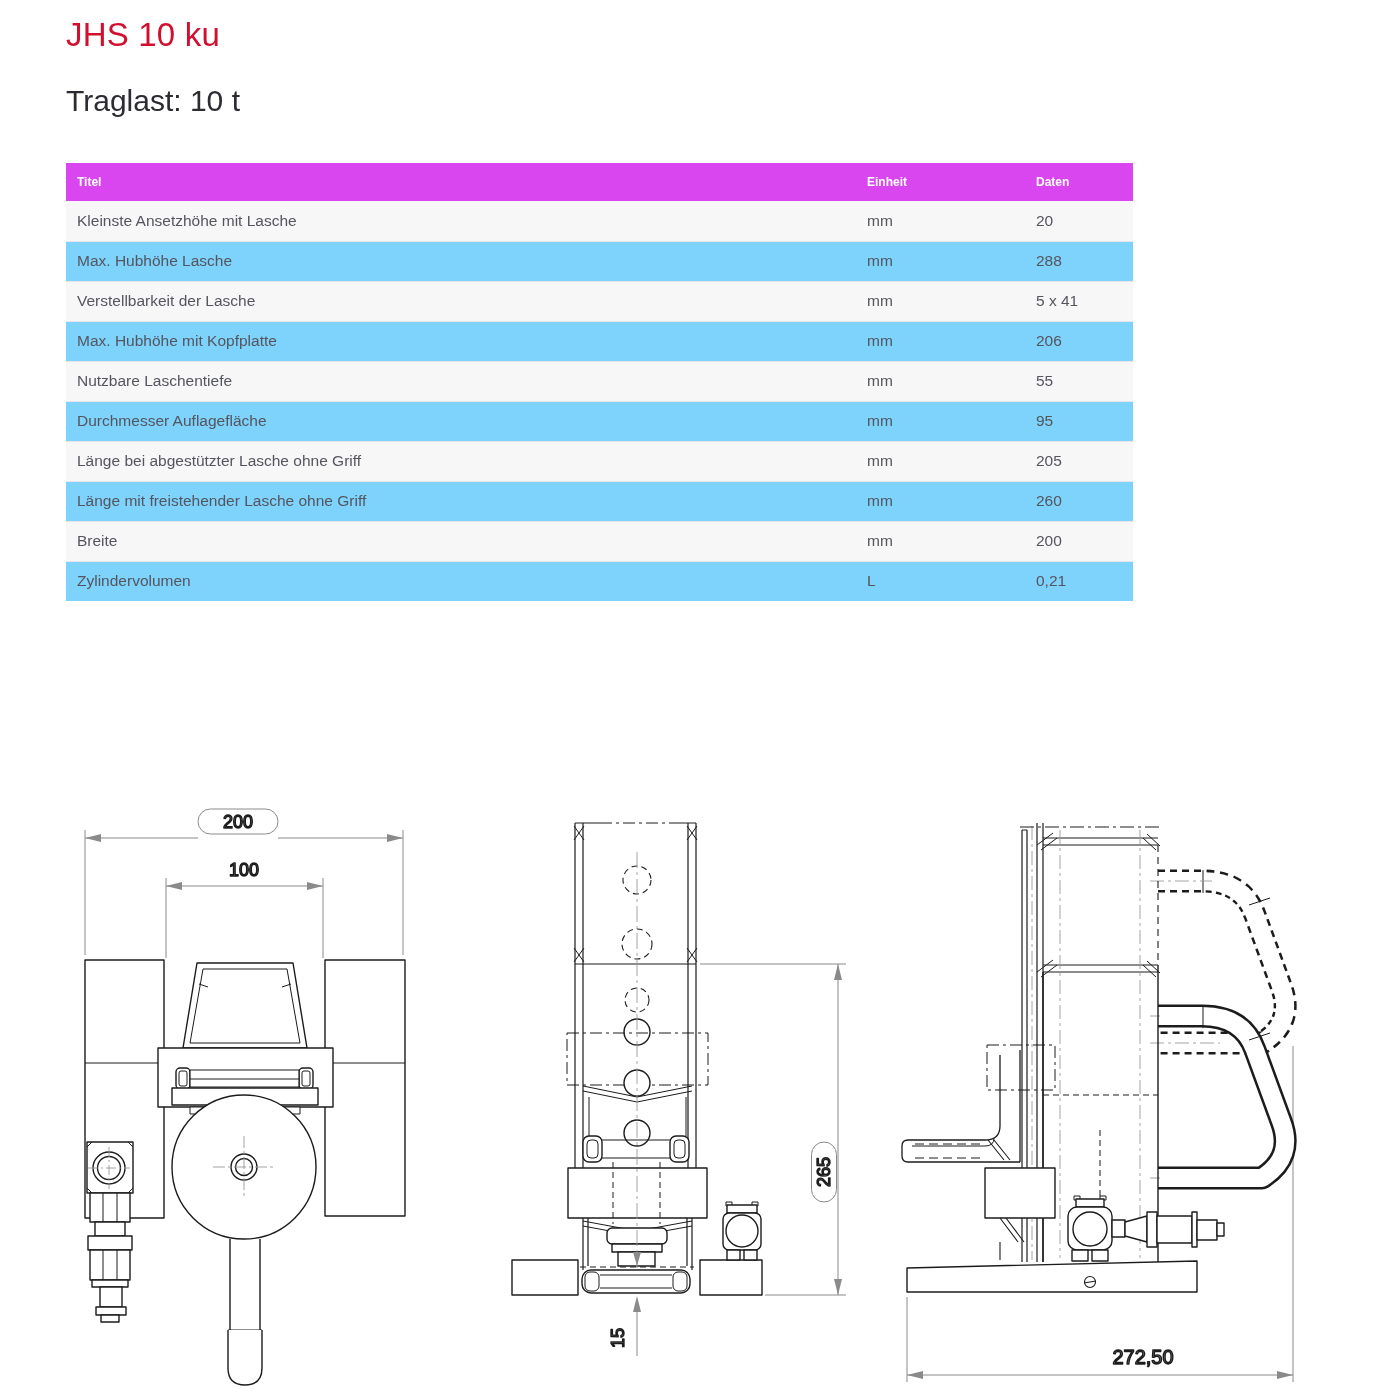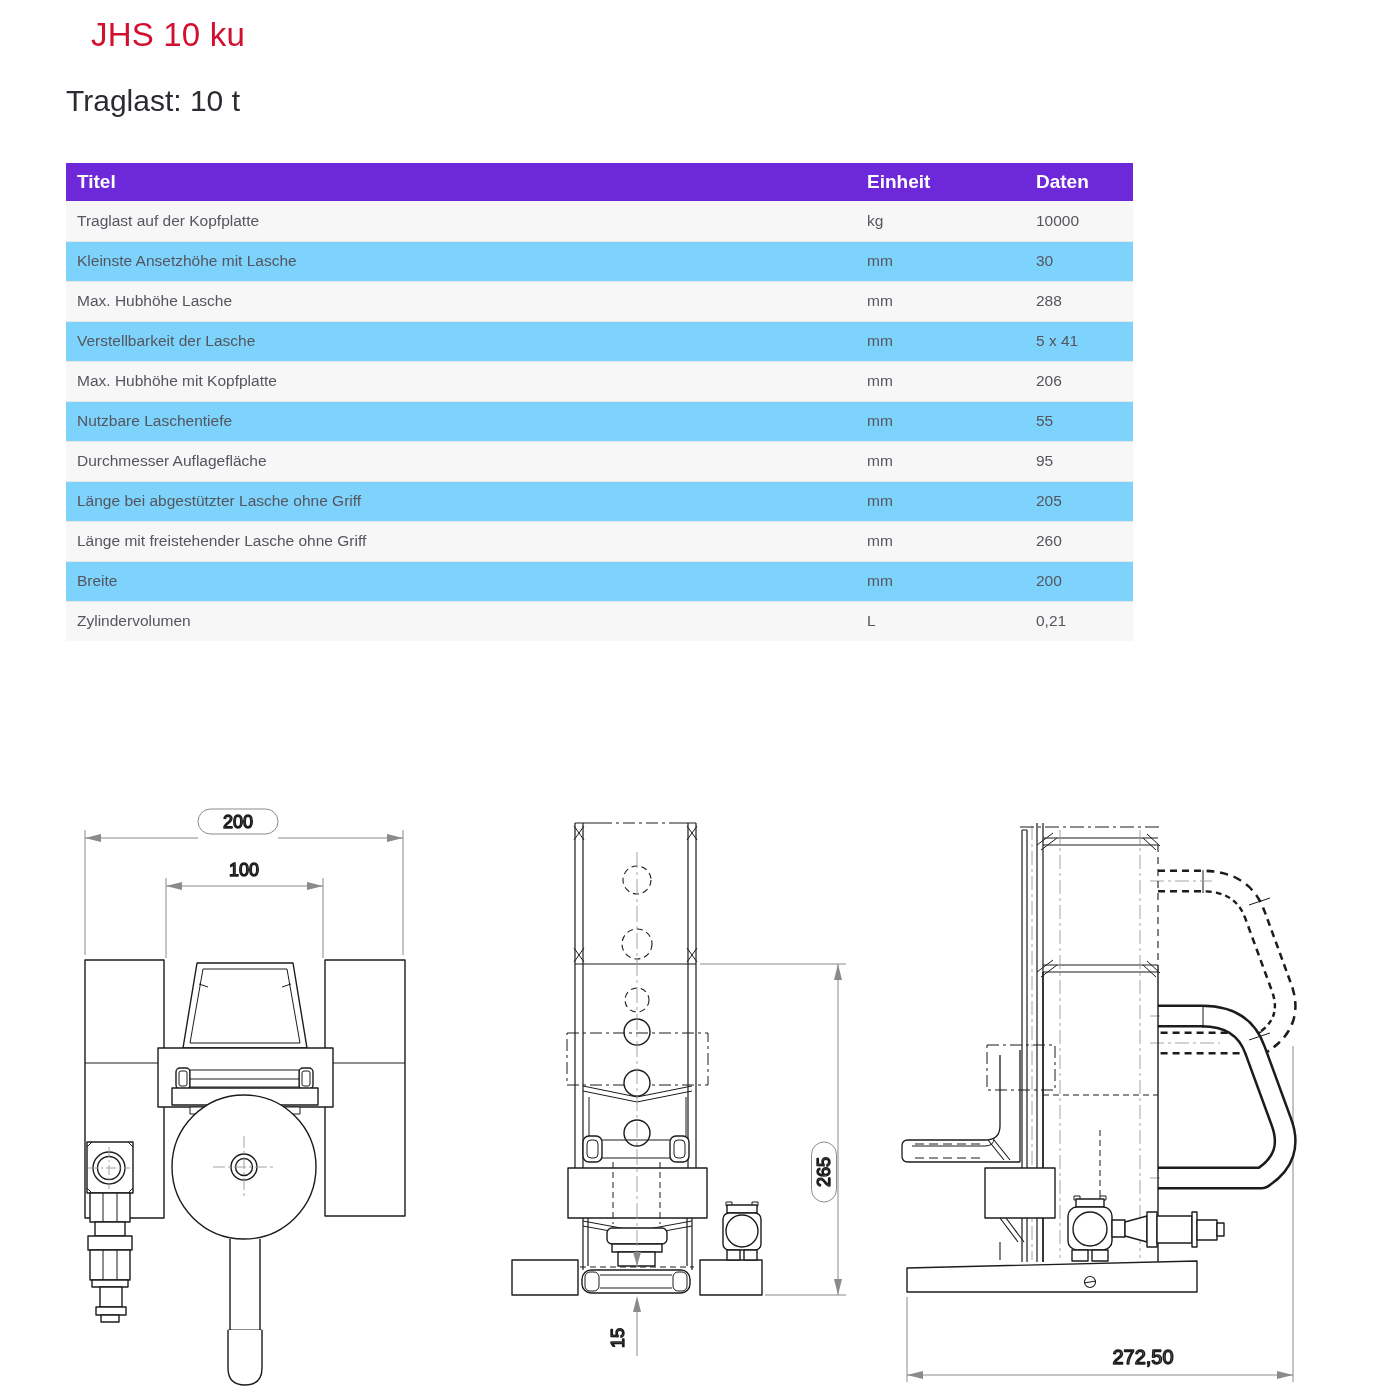--- a/index.html
+++ b/index.html
@@ -1,31 +1,31 @@
 <!DOCTYPE html>
 <html><head>
 <meta charset="utf-8">
 <style>
   * { margin:0; padding:0; box-sizing:border-box; }
   html,body { background:#ffffff; width:1400px; height:1400px;
               font-family:"Liberation Sans", sans-serif; }
   #page { position:relative; width:1400px; height:1400px; overflow:hidden; background:#fff; }
 
   .page-title { position:absolute; left:66px; top:16px; font-size:33px; font-weight:500;
-                color:#d20f2f; letter-spacing:.2px;margin-left:25px; }
+                color:#d20f2f; letter-spacing:.2px; }
   .page-subtitle { position:absolute; left:66px; top:84px; font-size:30px; font-weight:500;
                    color:#2b2b31;text-align:right; }
 
   table.spec { position:absolute; left:66px; top:163px; width:1067px;
                border-collapse:collapse; table-layout:fixed; }
   table.spec col.c1 { width:790px; }
   table.spec col.c2 { width:169px; }
   table.spec col.c3 { width:108px; }
-  table.spec thead th { background:#6d28d9; color:#ffffff; text-align:left;
-                        font-size:19px; font-weight:bold; height:38px;
+  table.spec thead th { background:#d946ef; color:#ffffff; text-align:left;
+                        font-size:12px; font-weight:bold; height:38px;
                         padding:0 0 0 11px; }
   table.spec tbody td { font-size:15.5px; color:#55555e; height:40px;
                         padding:0 0 0 11px; border-bottom:1px solid #e6e6e8;
                         background:#7dd3fc; }
   table.spec tbody tr:nth-child(odd) td { background:#f7f7f8; }
   table.spec tbody tr:last-child td { border-bottom:none; }
 
   svg#drawings { position:absolute; left:0; top:0; }
   svg text.dim { font-family:"Liberation Sans", sans-serif; fill:#8a8a8a; }
 </style>
@@ -45,28 +45,23 @@
       </colgroup>
     <thead>
       <tr>
         <th>Titel</th>
         <th>Einheit</th>
         <th>Daten</th>
       </tr>
     </thead>
     <tbody>
       <tr>
-          <td>Traglast auf der Kopfplatte</td>
-          <td>kg</td>
-          <td>10000</td>
-        </tr>
-      <tr>
           <td>Kleinste Ansetzhöhe mit Lasche</td>
           <td>mm</td>
-          <td>30</td>
+          <td>20</td>
         </tr>
       <tr>
           <td>Max. Hubhöhe Lasche</td>
           <td>mm</td>
           <td>288</td>
         </tr>
       <tr>
           <td>Verstellbarkeit der Lasche</td>
           <td>mm</td>
           <td>5 x 41</td>

